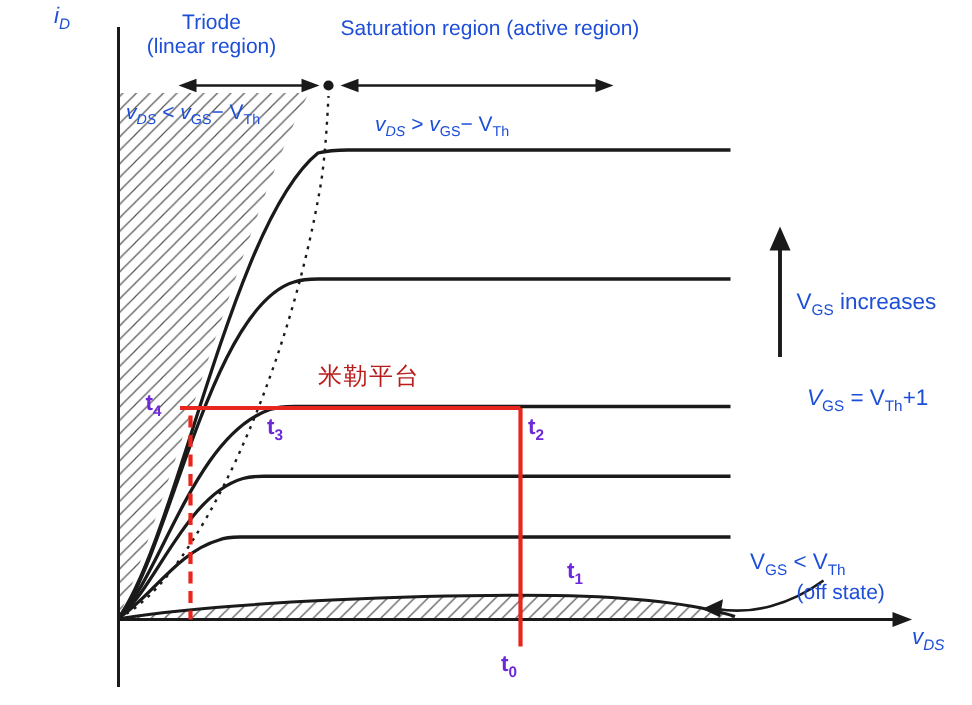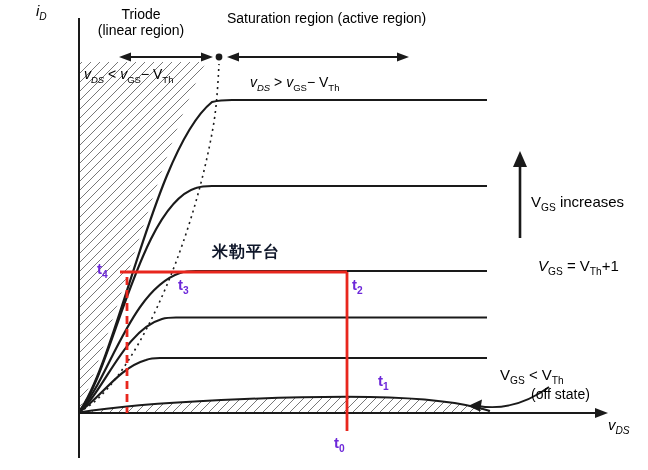--- a/index.html
+++ b/index.html
@@ -2,26 +2,26 @@
 <html><head>
 <meta charset="utf-8">
 <style>
   html,body{margin:0;padding:0;background:#ffffff;}
   #stage{
     position:relative;width:648px;height:470px;background:#ffffff;
     font-family:"Liberation Sans","DejaVu Sans",sans-serif;color:#111;
     overflow:hidden;
   }
   #plot-svg{position:absolute;left:0;top:0;}
-  .lbl{position:absolute;white-space:nowrap;font-size:14px;line-height:1.15;color:#000000;}
+  .lbl{position:absolute;white-space:nowrap;font-size:14px;line-height:1.15;color:#1d4ed8;}
   .lbl sub{font-size:0.68em;}
   .center{text-align:center;}
   .side{font-size:15px;}
   .red{color:#6d28d9;font-weight:bold;font-size:15px;}
-  .miller{color:#0f172a;font-weight:bold;font-size:16px;letter-spacing:1px;}
+  .miller{color:#b91c1c;font-weight:normal;font-size:16px;letter-spacing:1px;}
 </style>
 </head>
 <body>
 
 <div id="stage">
 
   <svg id="plot-svg" width="648" height="470" viewBox="0 0 648 470">
     <defs>
       <pattern id="hatch" width="9" height="9" patternUnits="userSpaceOnUse">
         <path d="M-1,1 L1,-1 M0,9 L9,0 M8,10 L10,8" stroke="#555" stroke-width="0.8" fill="none"></path>

